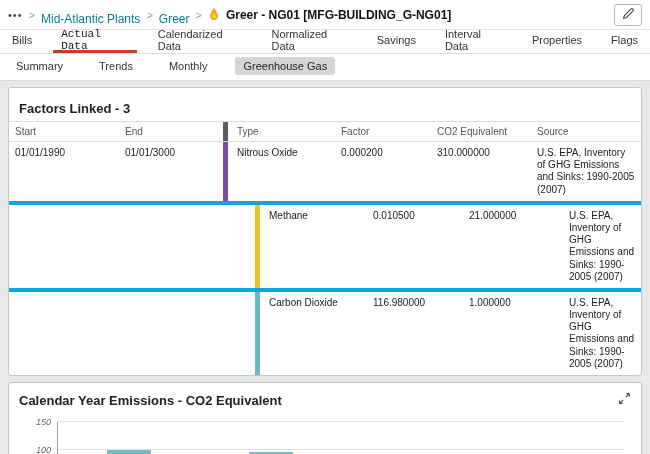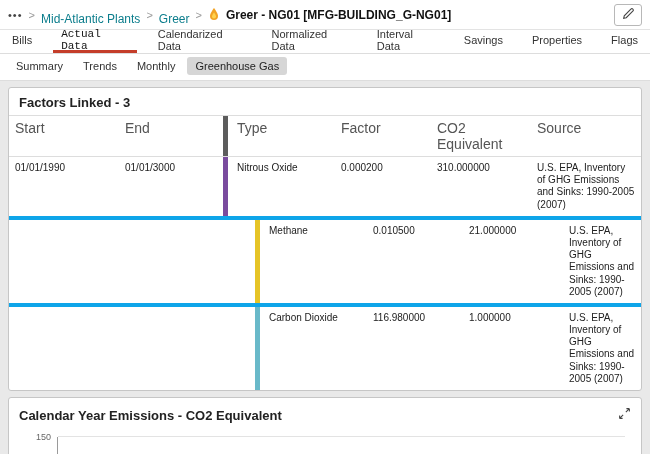--- a/index.html
+++ b/index.html
@@ -24,42 +24,42 @@
   .bc-current{font-weight:bold;color:#111;}
   .flame{display:flex;align-items:center;}
   .edit-btn{width:28px;height:22px;border:1px solid #b8b8b8;border-radius:3px;
     background:#fff;display:flex;align-items:center;justify-content:center;cursor:pointer;padding:0;}
   
   .tabs{display:flex;background:#fff;border-bottom:1px solid #ddd;padding:0 4px;height:24px;gap:13px;}
   .tab{font-size:11px;color:#333;padding:0 8px;display:flex;align-items:center;
     border-bottom:3px solid transparent;cursor:pointer;}
   .tab.active{border-bottom-color:var(--tab-active-border);color:#111;font-family:Liberation Mono, monospace;}
   
-  .subtabs{display:flex;background:#fff;padding:3px 8px 5px;gap:4px;align-items:center;border-bottom:1px solid #ddd;}
+  .subtabs{display:flex;background:#fff;padding:3px 8px 5px;gap:20px;align-items:center;border-bottom:1px solid #ddd;}
   .subtab{font-size:11px;color:#333;padding:3px 8px;border-radius:3px;cursor:pointer;}
   .subtab.active{background:#d6d6d6;color:#222;}
   
   .card{background:#fff;border:1px solid #c6c6c6;border-radius:3px;margin:6px 8px;}
-  .card-title{font-size:13px;font-weight:bold;color:#222;padding:7px 10px 5px;}
+  .card-title{font-size:13px;font-weight:bold;color:#222;padding:13px 10px 5px;}
   
   .thead,.trow{display:grid;grid-template-columns:110px 100px 12px 104px 96px 100px 1fr;align-items:stretch;}
   .thead{border-top:1px solid #ddd;border-bottom:1px solid #ddd;}
-  .th{font-size:14px;color:#555;padding:4px 6px;}
+  .th{font-size:10px;color:#555;padding:4px 6px;}
   .td{font-size:10px;color:#222;padding:5px 6px 5px;line-height:1.22;}
   .trow + .trow{border-top:4px solid #0ea5e9;padding-left:32px;}
   .strip-cell{display:flex;justify-content:center;padding:0;}
   .strip{width:5px;align-self:stretch;display:block;}
   
   .chart-head{display:flex;justify-content:space-between;align-items:center;padding:7px 8px 2px 10px;}
   .chart-head .card-title{padding:0;}
   .expand-btn{background:none;border:none;padding:2px;cursor:pointer;display:flex;}
   .chart-body{position:relative;margin:10px 16px 0 48px;}
   .plot{position:relative;height:86px;border-left:1px solid #9a9a9a;border-bottom:1px solid #9a9a9a;}
   .gridline{position:absolute;left:0;right:0;height:1px;background:#e3e3e3;}
-  .ytick{position:absolute;right:calc(100% + 7px);transform:translateY(50%);font-size:9px;color:#666;}
+  .ytick{position:absolute;right:calc(100% + 7px);transform:translateY(50%);font-size:9px;color:#666;font-style:italic;}
   .ylabel{position:absolute;right:calc(100% + 26px);top:0;height:100%;display:flex;align-items:center;
     writing-mode:vertical-rl;transform:rotate(180deg);font-size:10px;font-weight:bold;color:#333;}
   .bar{position:absolute;bottom:0;width:44px;transform:translateX(-50%);}
   .xlabels{display:flex;margin:4px 16px 0 48px;}
   .xlabel{flex:1;text-align:center;font-size:10px;color:#555;}
 </style>
 </head>
 <body>
 
 <div class="page">
@@ -87,22 +87,22 @@
         </svg>
       </span>
     </button>
   </header>
 
   <nav class="tabs" id="main-tabs">
       <div class="tab">Bills</div>
       <div class="tab active">Actual Data</div>
       <div class="tab">Calendarized Data</div>
       <div class="tab">Normalized Data</div>
+      <div class="tab">Savings</div>
       <div class="tab">Interval Data</div>
-      <div class="tab">Savings</div>
       <div class="tab">Properties</div>
       <div class="tab">Flags</div>
     </nav>
 
   <nav class="subtabs" id="sub-tabs">
       <div class="subtab">Summary</div>
       <div class="subtab">Trends</div>
       <div class="subtab">Monthly</div>
       <div class="subtab active">Greenhouse Gas</div>
     </nav>

